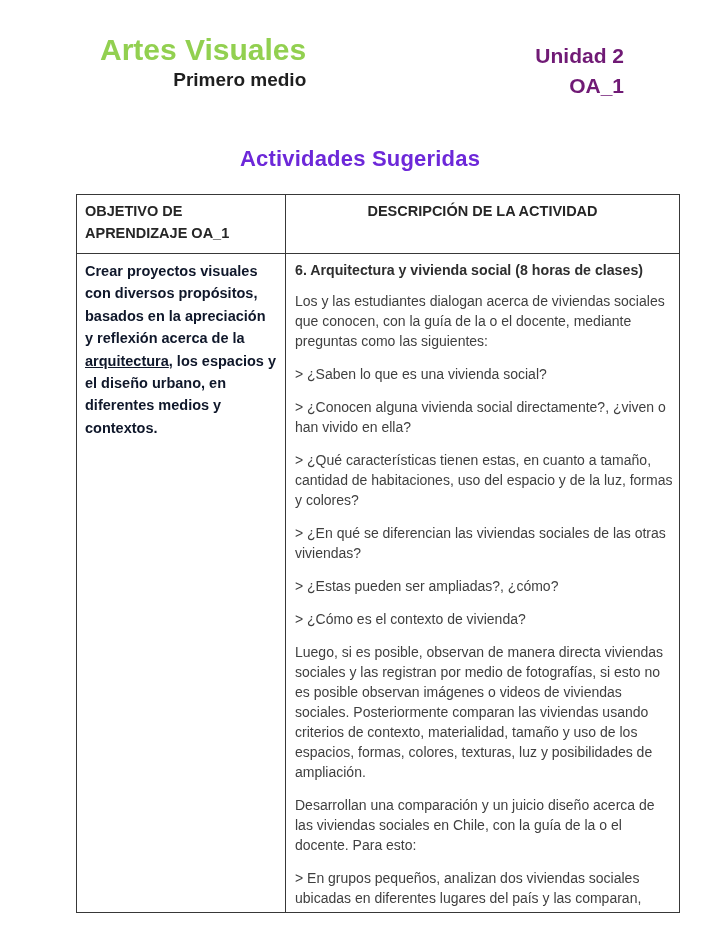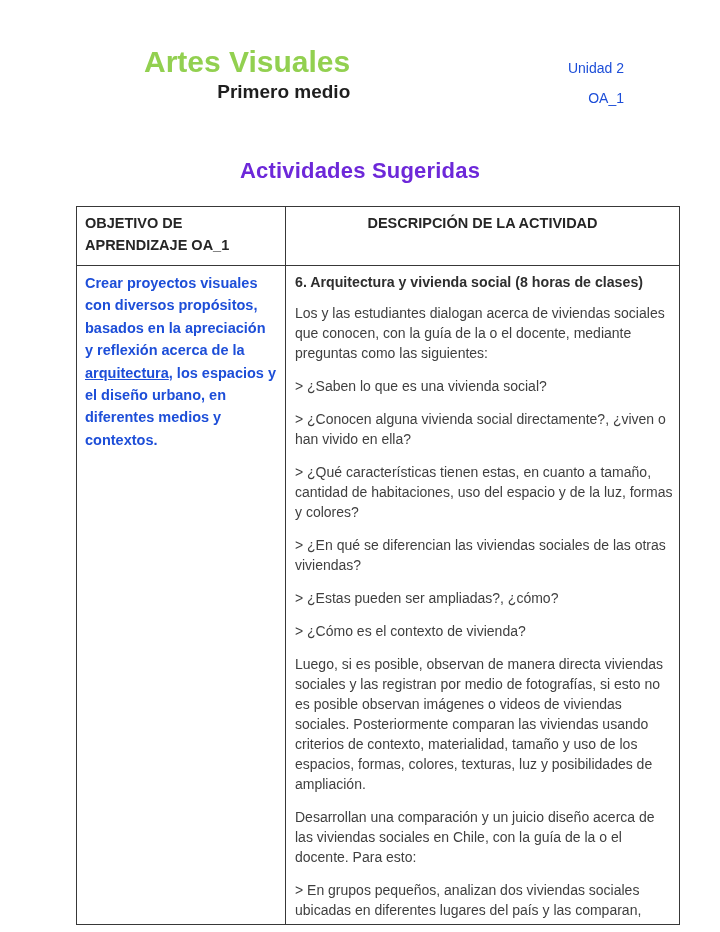--- a/index.html
+++ b/index.html
@@ -17,22 +17,21 @@
   .page {
     position: relative;
     width: 720px;
     height: 932px;
     background: #ffffff;
   }
   .doc-header {
     display: flex;
     justify-content: space-between;
     align-items: flex-start;
-    padding: 46px 96px 0 100px;
-    margin-left: 44px;
+    padding: 34px 96px 0 100px;
   }
   .doc-title {
     margin: 0;
     font-size: 30px;
     line-height: 32px;
     font-weight: bold;
     color: #92D050;
   }
   .doc-subtitle {
     margin-top: 3px;
@@ -40,24 +39,24 @@
     line-height: 22px;
     font-weight: bold;
     color: #1f1f1f;
     text-align: right;
   }
   .header-right {
     text-align: right;
     padding-top: 7px;
   }
   .unit-label, .oa-label {
-    font-size: 14px;
+    font-size: 21px;
     line-height: 30px;
-    font-weight: normal;
-    color: #1d4ed8;
+    font-weight: bold;
+    color: #701a75;
   }
   .section-title {
     margin: 45px 0 22px 0;
     text-align: center;
     font-size: 22px;
     font-weight: bold;
     color: #6d28d9;
     letter-spacing: 0.2px;
   }
   table.activities-table {
@@ -84,21 +83,21 @@
   th.col-objective { text-align: left; }
   th.col-description { text-align: center; }
   .objective-cell {
     padding: 6px 8px;
   }
   .objective-text {
     margin: 0;
     font-size: 14.5px;
     line-height: 22.4px;
     font-weight: bold;
-    color: #1d4ed8;
+    color: #0f172a;
   }
   .underline { text-decoration: underline; }
   .activity-cell {
     padding: 6px 3px 0 9px;
     font-size: 14px;
     color: #3f3f3f;
   }
   .activity-heading {
     margin: 2px 0 12px 0;
     font-size: 14.2px;

